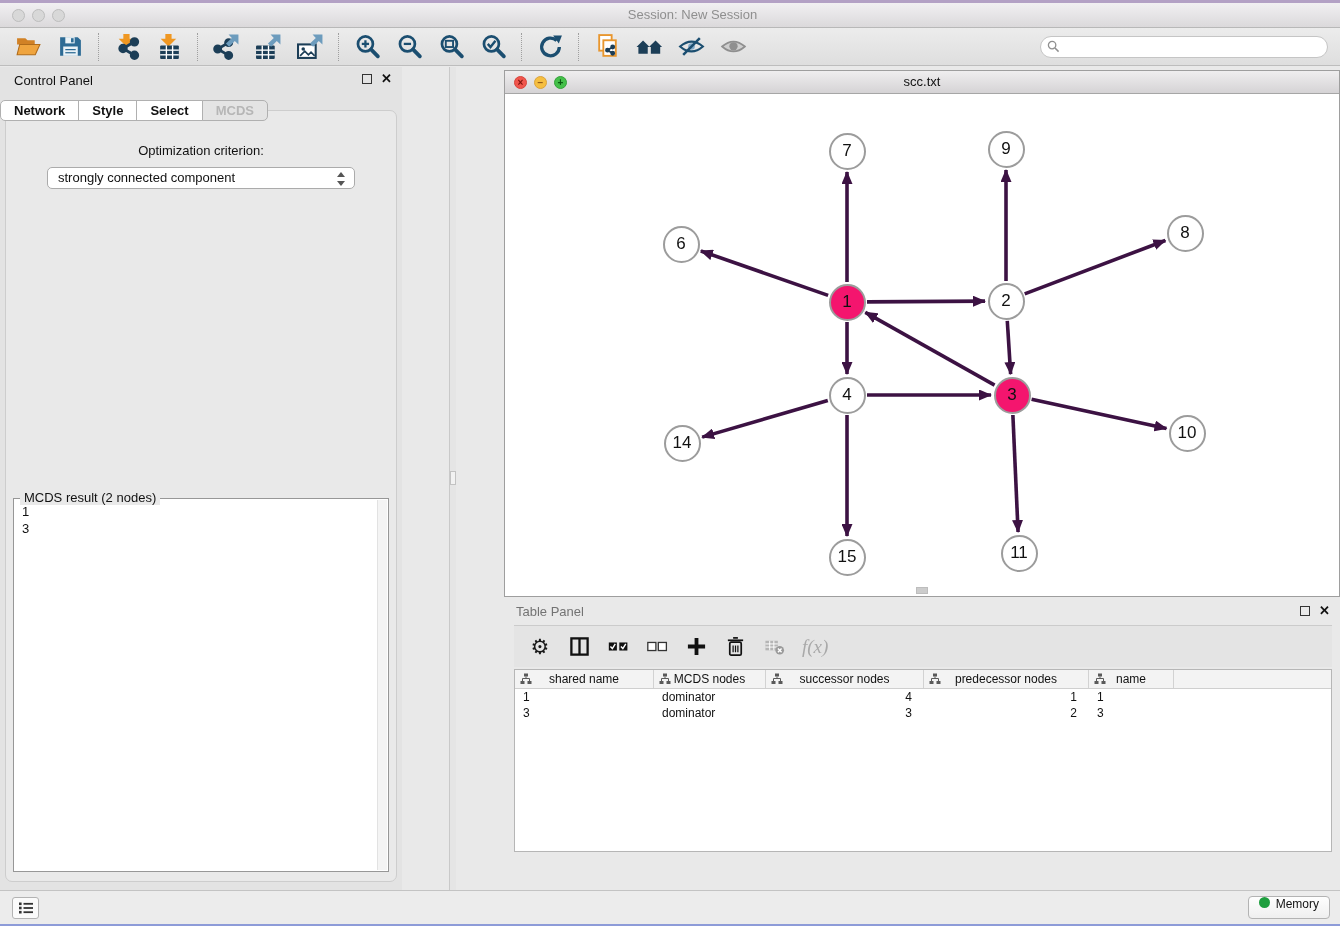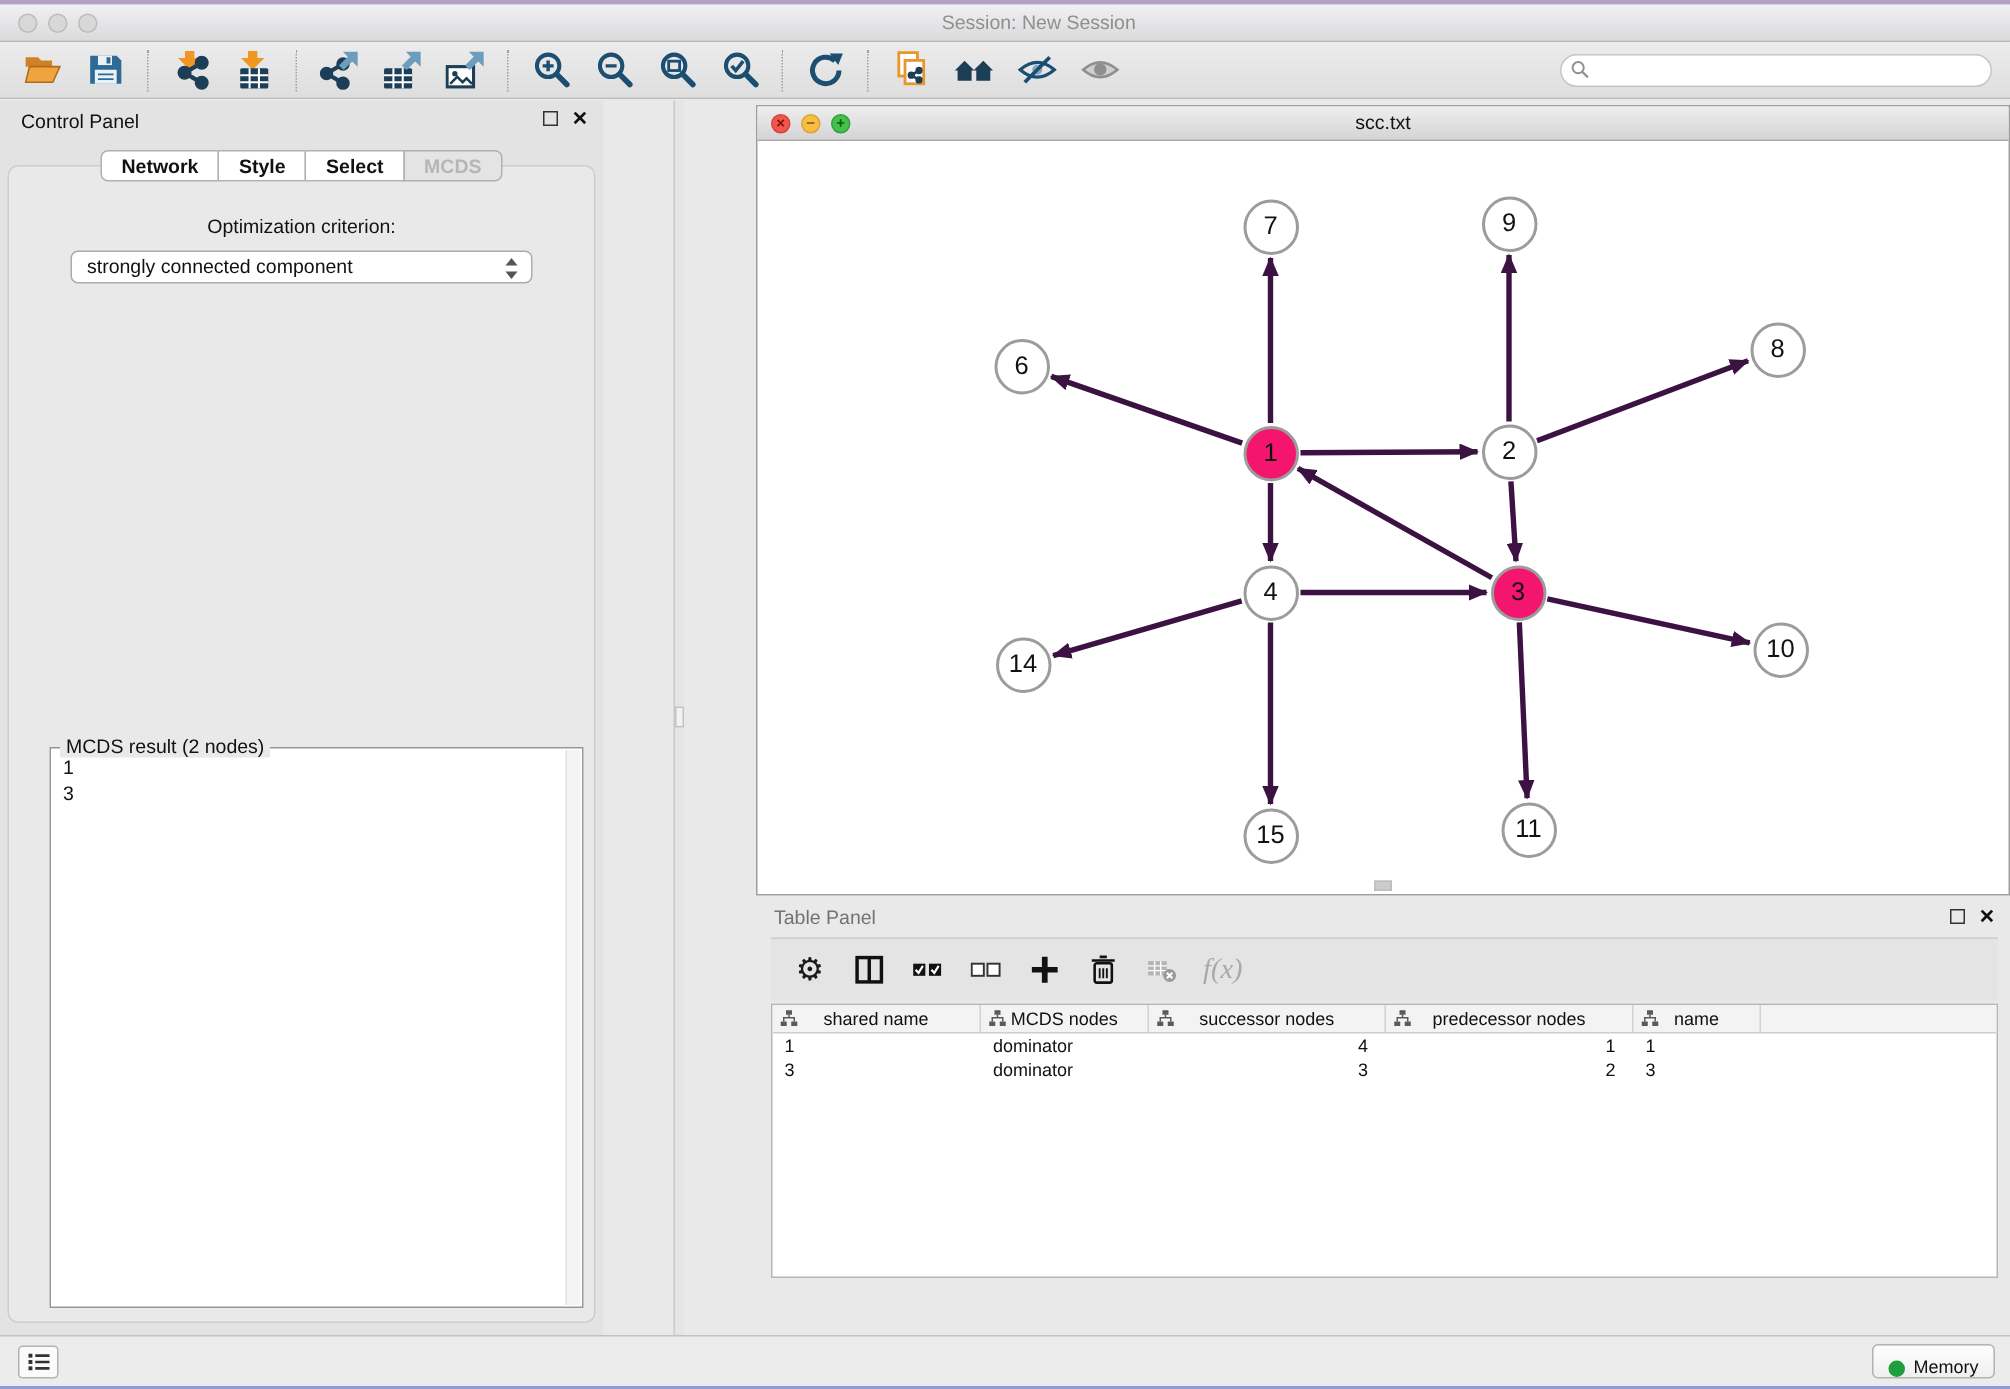--- a/index.html
+++ b/index.html
@@ -30,21 +30,21 @@
   
   .workspace { position:absolute; top:64px; left:0; right:0; bottom:34px; display:flex;gap:47px; }
 
   
   .control-panel { position:relative; width:402px; background:#e3e3e3; }
   .cp-header-title { position:absolute; left:14px; top:6px; font-size:13px; color:#111; }
   .panel-btns { position:absolute; right:10px; top:7px; display:flex; gap:9px; align-items:center; }
   .float-icon { width:10px; height:10px; border:1.6px solid #333; display:inline-block; }
   .x-icon { font-size:13px; font-weight:bold; color:#111; line-height:10px; }
   .x-icon::before { content:"✕"; }
-  .seg-tabs { display:flex; justify-content:center; }
+  .seg-tabs { display:flex; }
   .cp-tabs { position:absolute; top:33px; left:0; right:0; z-index:2; }
   .seg-tab { border:1px solid #b0b0b0; margin-left:-1px; background:#fff; height:21px; line-height:20px;
              padding:0 13px; font-size:13px; font-weight:600; color:#111; white-space:nowrap; }
   .seg-tab:first-child { border-radius:5px 0 0 5px; margin-left:0; }
   .seg-tab:last-child { border-radius:0 5px 5px 0; }
   .seg-tab.active { background:#e4e4e4; color:#b6b6b6; }
   .cp-body { position:absolute; top:43px; left:5px; right:5px; bottom:8px;
              background:#e9e9e9; border:1px solid #cdcdcd; border-radius:7px; }
   .opt-label { margin-top:32px; text-align:center; font-size:13px; color:#111; }
   .criterion { position:relative; margin:9px auto 0; width:308px; height:22px; background:#fff;
@@ -52,21 +52,21 @@
                padding-left:10px; color:#111; }
   .stepper { position:absolute; right:8px; top:3px; width:9px; height:16px; }
   .stepper::before, .stepper::after { content:""; position:absolute; left:0; border-left:4.5px solid transparent;
                border-right:4.5px solid transparent; }
   .stepper::before { top:1px; border-bottom:5px solid #555; }
   .stepper::after { bottom:1px; border-top:5px solid #555; }
   .btn-row { display:flex; justify-content:center; gap:14px; margin-top:11px; }
   .mac-btn { height:22px; padding:0 17px; font-size:13px; color:#111; font-family:"Liberation Sans",sans-serif;
              background:linear-gradient(#ffffff,#ededed); border:1px solid #adadad; border-radius:5px; }
   .result-group { position:absolute; left:7px; right:7px; top:387px; bottom:9px;
-                  border:1px solid #979797; background:#fff;margin-left:20px; }
+                  border:1px solid #979797; background:#fff; }
   .result-legend { position:absolute; top:-9px; left:6px; background:#e9e9e9; padding:0 4px;
                    font-size:13px; color:#111; }
   .result-text { position:absolute; top:2px; left:1px; right:12px; bottom:1px;
                  font-size:13px; line-height:17px; padding:2px 7px; white-space:pre; color:#111; overflow:hidden; }
   .result-scroll { position:absolute; top:1px; bottom:1px; right:1px; width:10px;
                    background:#f4f4f4; border-left:1px solid #e2e2e2; }
 
   
   .splitter { width:7px; background:#e5e5e5; border-left:1px solid #c9c9c9; position:relative; }
   .splitter-handle { position:absolute; top:404px; left:0; width:6px; height:14px;
@@ -108,21 +108,21 @@
   .tp-col .colicon { position:absolute; left:5px; top:3px; }
   .tp-row { display:flex; height:16px; align-items:center; font-size:12px; color:#111; }
   .tp-cell { flex:none; white-space:nowrap; overflow:hidden; }
   .tp-tabs { position:absolute; bottom:3px; left:0; right:0; }
 
   
   .status-bar { position:absolute; bottom:0; left:0; right:0; height:34px; background:#ececec;
                 border-top:1px solid #c3c3c3; }
   .list-btn { position:absolute; left:12px; top:6px; width:27px; height:22px; background:#fbfbfb;
               border:1px solid #b3b3b3; border-radius:3px; display:flex; align-items:center; justify-content:center; }
-  .memory-btn { position:absolute; right:10px; top:5px; height:23px; display:flex; align-items:flex-end;
+  .memory-btn { position:absolute; right:10px; top:5px; height:23px; display:flex; align-items:flex-start;
                 gap:6px; padding:0 10px; border:1px solid #b3b3b3; border-radius:4px;
                 background:linear-gradient(#fefefe,#efefef); font-size:12px; color:#111; }
   .memory-dot { width:11px; height:11px; border-radius:50%; background:#1e9e3e; }
   .disabled { cursor:default; }
 </style>
 </head>
 <body>
 
 <div class="app">
 

